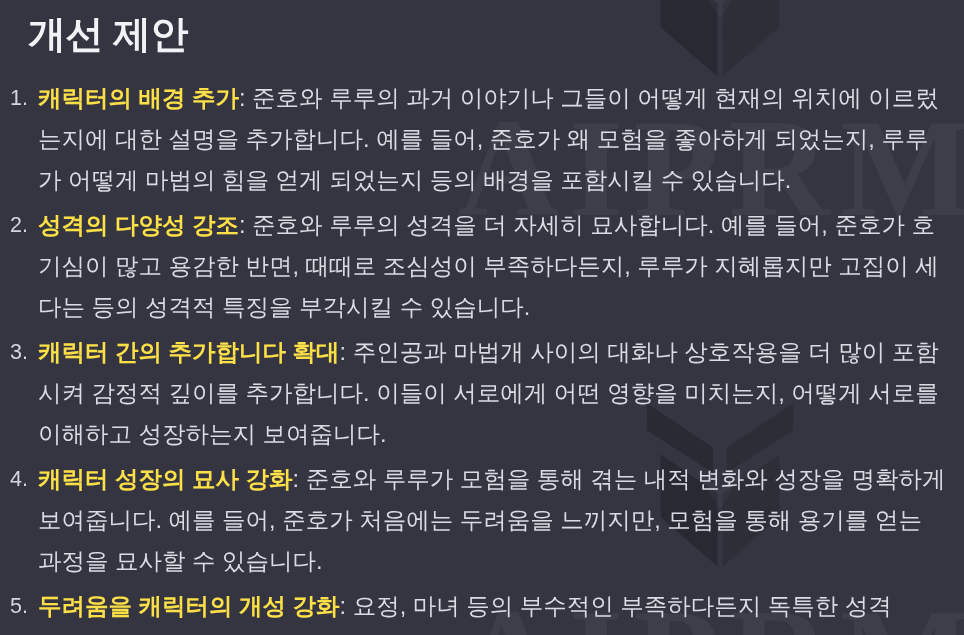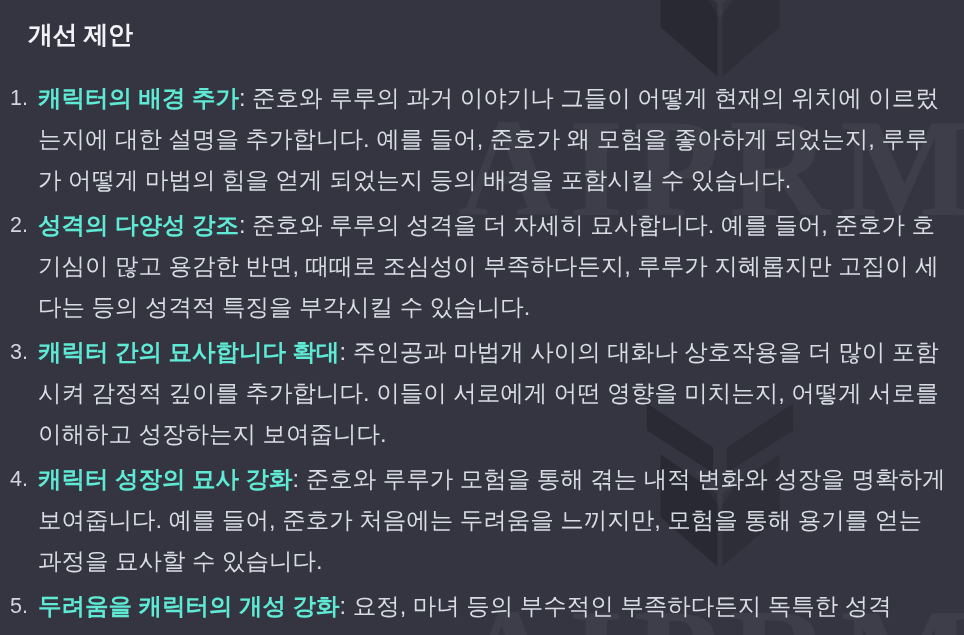--- a/index.html
+++ b/index.html
@@ -39,21 +39,21 @@
   }
 
   
   .content {
     position: relative;
     z-index: 2;
     padding: 14px 18px 0 38px;
   }
   .page-title {
     margin: 0 0 24px -10px;
-    font-size: 25px;
+    font-size: 38px;
     line-height: 40px;
     font-weight: bold;
     color: #f2f3f7;
     letter-spacing: -0.5px;
   }
   ol.suggestions {
     list-style: none;
     margin: 0;
     padding: 0;
   }
@@ -70,21 +70,21 @@
     position: absolute;
     left: -38px;
     top: 0;
     width: 28px;
     text-align: right;
     font-size: 21.5px;
     color: #d3d6de;
   }
   .item-bold {
     font-weight: bold;
-    color: #5eead4;
+    color: #fde047;
   }
 </style>
 </head>
 <body>
 
 <div class="watermark-layer">
   <div class="wm-group wm-group-1">
     <svg class="wm-icon" width="170" height="172" viewBox="0 0 200 202">
       <g>
         <path d="M14,6 L92,58 L92,88 L14,38 Z" fill="rgba(0,0,0,0.20)"></path>
@@ -114,21 +114,21 @@
   <h3 class="page-title">개선 제안</h3>
 
   <ol class="suggestions">
     <li>
       <span class="item-marker">1.</span><span class="item-bold">캐릭터의 배경 추가</span><span>: 준호와 루루의 과거 이야기나 그들이 어떻게 현재의 위치에 이르렀는지에 대한 설명을 추가합니다. 예를 들어, 준호가 왜 모험을 좋아하게 되었는지, 루루가 어떻게 마법의 힘을 얻게 되었는지 등의 배경을 포함시킬 수 있습니다.</span>
     </li>
     <li>
       <span class="item-marker">2.</span><span class="item-bold">성격의 다양성 강조</span><span>: 준호와 루루의 성격을 더 자세히 묘사합니다. 예를 들어, 준호가 호기심이 많고 용감한 반면, 때때로 조심성이 부족하다든지, 루루가 지혜롭지만 고집이 세다는 등의 성격적 특징을 부각시킬 수 있습니다.</span>
     </li>
     <li>
-      <span class="item-marker">3.</span><span class="item-bold">캐릭터 간의 묘사합니다 확대</span><span>: 주인공과 마법개 사이의 대화나 상호작용을 더 많이 포함시켜 감정적 깊이를 추가합니다. 이들이 서로에게 어떤 영향을 미치는지, 어떻게 서로를 이해하고 성장하는지 보여줍니다.</span>
+      <span class="item-marker">3.</span><span class="item-bold">캐릭터 간의 추가합니다 확대</span><span>: 주인공과 마법개 사이의 대화나 상호작용을 더 많이 포함시켜 감정적 깊이를 추가합니다. 이들이 서로에게 어떤 영향을 미치는지, 어떻게 서로를 이해하고 성장하는지 보여줍니다.</span>
     </li>
     <li>
       <span class="item-marker">4.</span><span class="item-bold">캐릭터 성장의 묘사 강화</span><span>: 준호와 루루가 모험을 통해 겪는 내적 변화와 성장을 명확하게 보여줍니다. 예를 들어, 준호가 처음에는 두려움을 느끼지만, 모험을 통해 용기를 얻는 과정을 묘사할 수 있습니다.</span>
     </li>
     <li>
       <span class="item-marker">5.</span><span class="item-bold">두려움을 캐릭터의 개성 강화</span><span>: 요정, 마녀 등의 부수적인 부족하다든지 독특한 성격</span>
     </li>
   </ol>
 </div>
 

